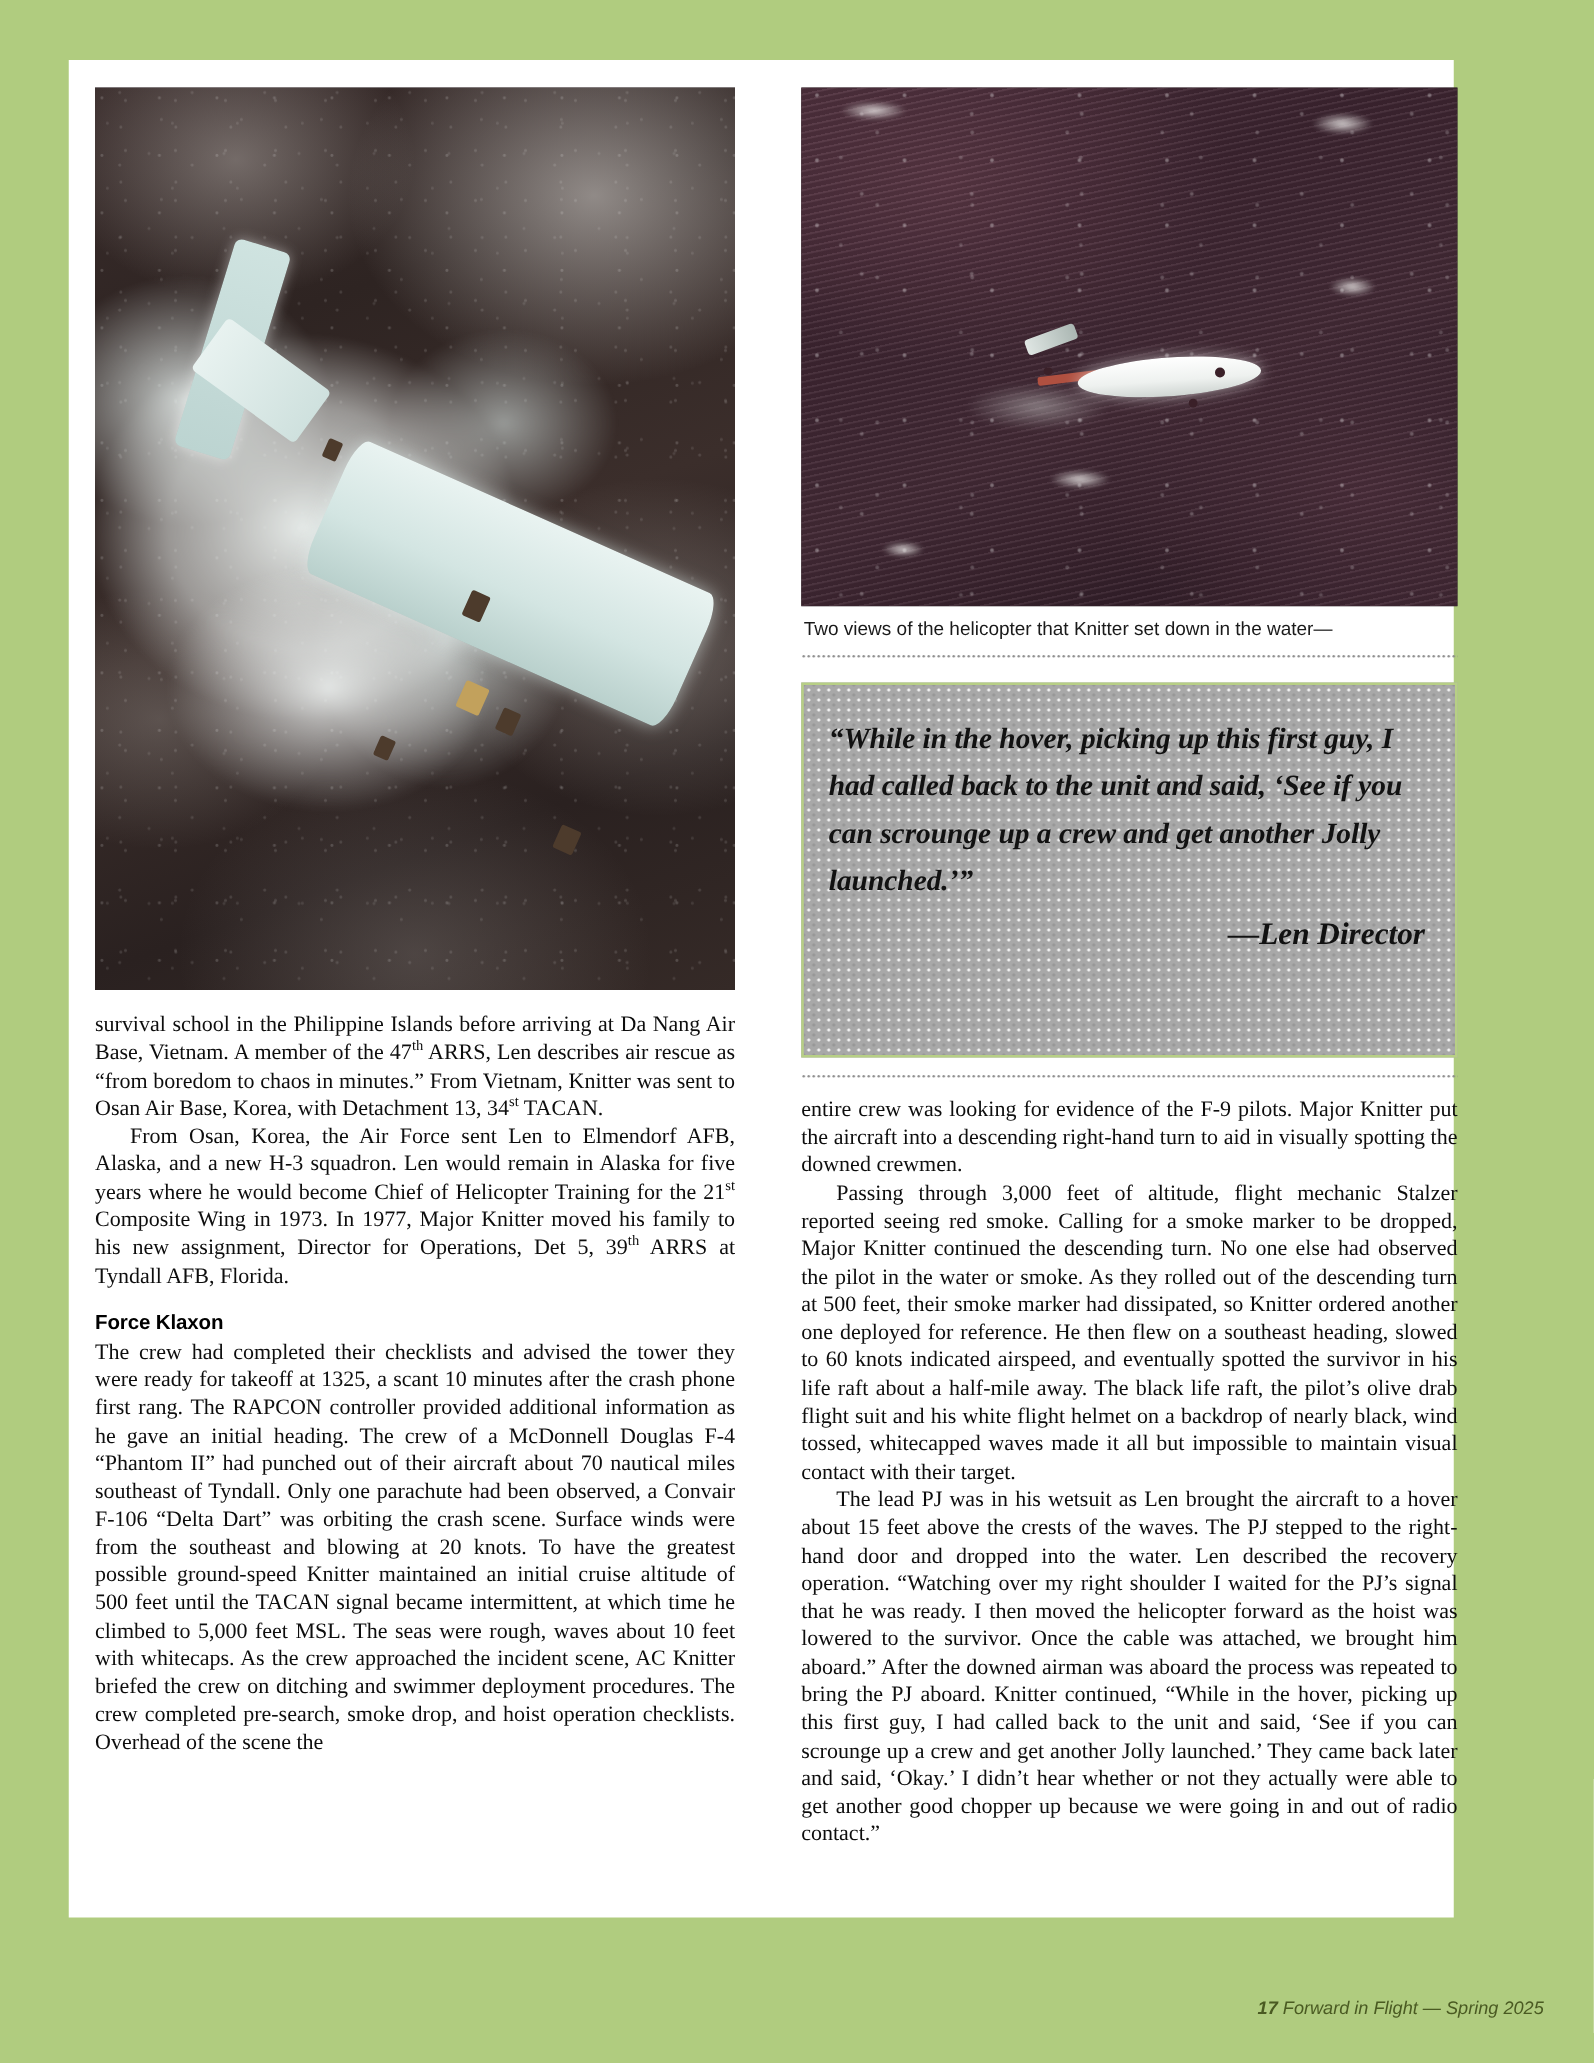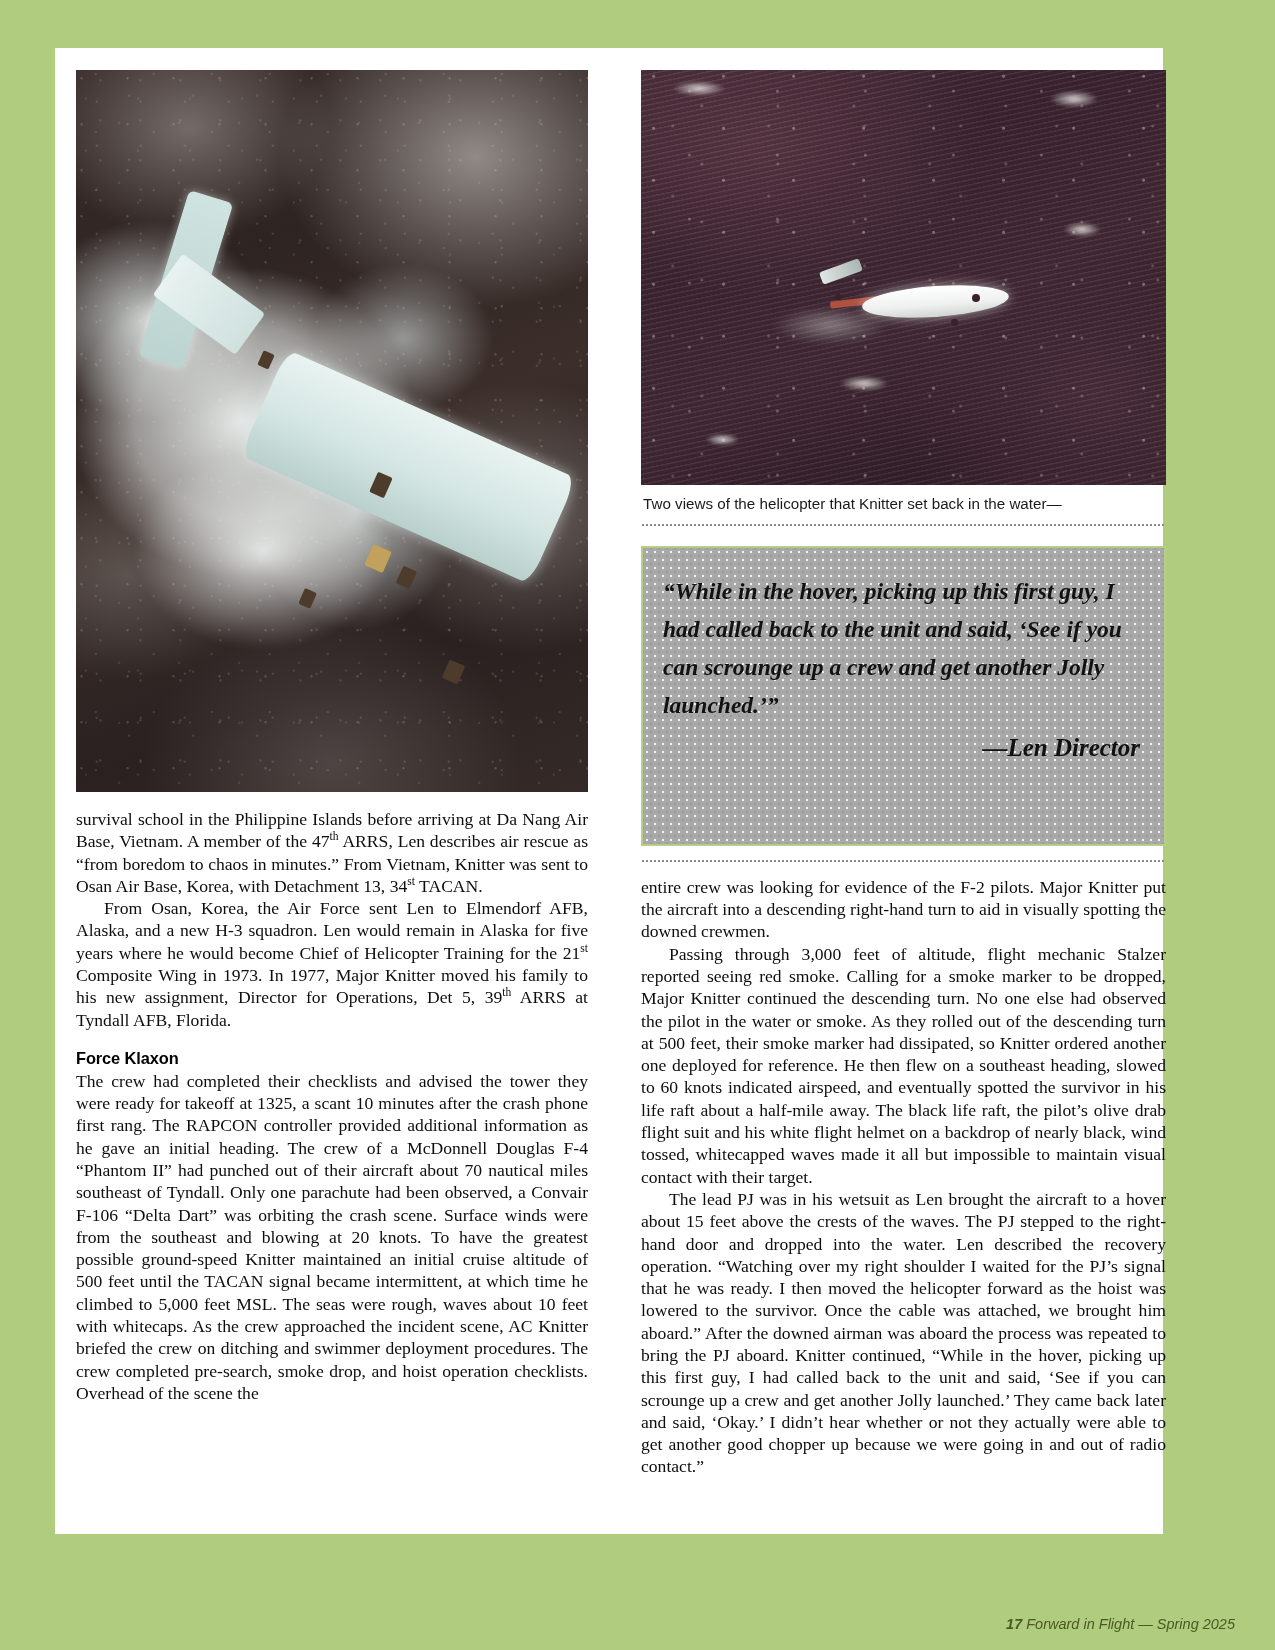--- a/index.html
+++ b/index.html
@@ -323,21 +323,21 @@
     line-height: 0;
   }
 
   .left-body { margin-top: 16px; }
   .right-body { margin-top: 14px; }
 
   
   .footer {
     position: absolute;
     right: 40px;
-    bottom: 18px;
+    bottom: 35px;
     font-family: "Liberation Sans", sans-serif;
     font-size: 14.5px;
     font-style: italic;
     color: #4a5a22;
     white-space: nowrap;
   }
   .footer .pg {
     font-weight: bold;
     font-style: italic;
   }
@@ -391,34 +391,34 @@
         <div class="ph2-wake"></div>
         <div class="ph2-rotor"></div>
         <div class="ph2-boom"></div>
         <div class="ph2-heli"></div>
         <div class="ph2-dot" style="left:63%;top:54%;width:1.5%;height:1.9%;"></div>
         <div class="ph2-dot" style="left:59%;top:60%;width:1.3%;height:1.6%;"></div>
         <div class="ph2-dot" style="left:37%;top:54%;width:1.2%;height:1.5%;"></div>
       </div>
 
       <div class="caption">
-        <div>Two views of the helicopter that Knitter set back in the water—</div>
+        <div>Two views of the helicopter that Knitter set down in the water—</div>
       </div>
 
       <div class="dotrule"></div>
 
       <div class="pullquote">
         <p class="pq-text">“While in the hover, picking up this first guy, I had called back to the unit and said, ‘See if you can scrounge up a crew and get another Jolly launched.’”</p>
         <div class="pq-attr">—Len Director</div>
       </div>
 
       <div class="dotrule-lower"></div>
 
       <div class="body-text right-body">
-        <p>entire crew was looking for evidence of the F-2 pilots. Major Knitter put the aircraft into a descending right-hand turn to aid in visually spotting the downed crewmen.</p>
+        <p>entire crew was looking for evidence of the F-9 pilots. Major Knitter put the aircraft into a descending right-hand turn to aid in visually spotting the downed crewmen.</p>
         <p class="indent">Passing through 3,000 feet of altitude, flight mechanic Stalzer reported seeing red smoke. Calling for a smoke marker to be dropped, Major Knitter continued the descending turn. No one else had observed the pilot in the water or smoke. As they rolled out of the descending turn at 500 feet, their smoke marker had dissipated, so Knitter ordered another one deployed for reference. He then flew on a southeast heading, slowed to 60 knots indicated airspeed, and eventually spotted the survivor in his life raft about a half-mile away. The black life raft, the pilot’s olive drab flight suit and his white flight helmet on a backdrop of nearly black, wind tossed, whitecapped waves made it all but impossible to maintain visual contact with their target.</p>
         <p class="indent">The lead PJ was in his wetsuit as Len brought the aircraft to a hover about 15 feet above the crests of the waves. The PJ stepped to the right-hand door and dropped into the water. Len described the recovery operation. “Watching over my right shoulder I waited for the PJ’s signal that he was ready. I then moved the helicopter forward as the hoist was lowered to the survivor. Once the cable was attached, we brought him aboard.” After the downed airman was aboard the process was repeated to bring the PJ aboard. Knitter continued, “While in the hover, picking up this first guy, I had called back to the unit and said, ‘See if you can scrounge up a crew and get another Jolly launched.’ They came back later and said, ‘Okay.’ I didn’t hear whether or not they actually were able to get another good chopper up because we were going in and out of radio contact.”</p>
       </div>
 
     </div>
 
   </div>
 </div>
 
 <div class="footer">

